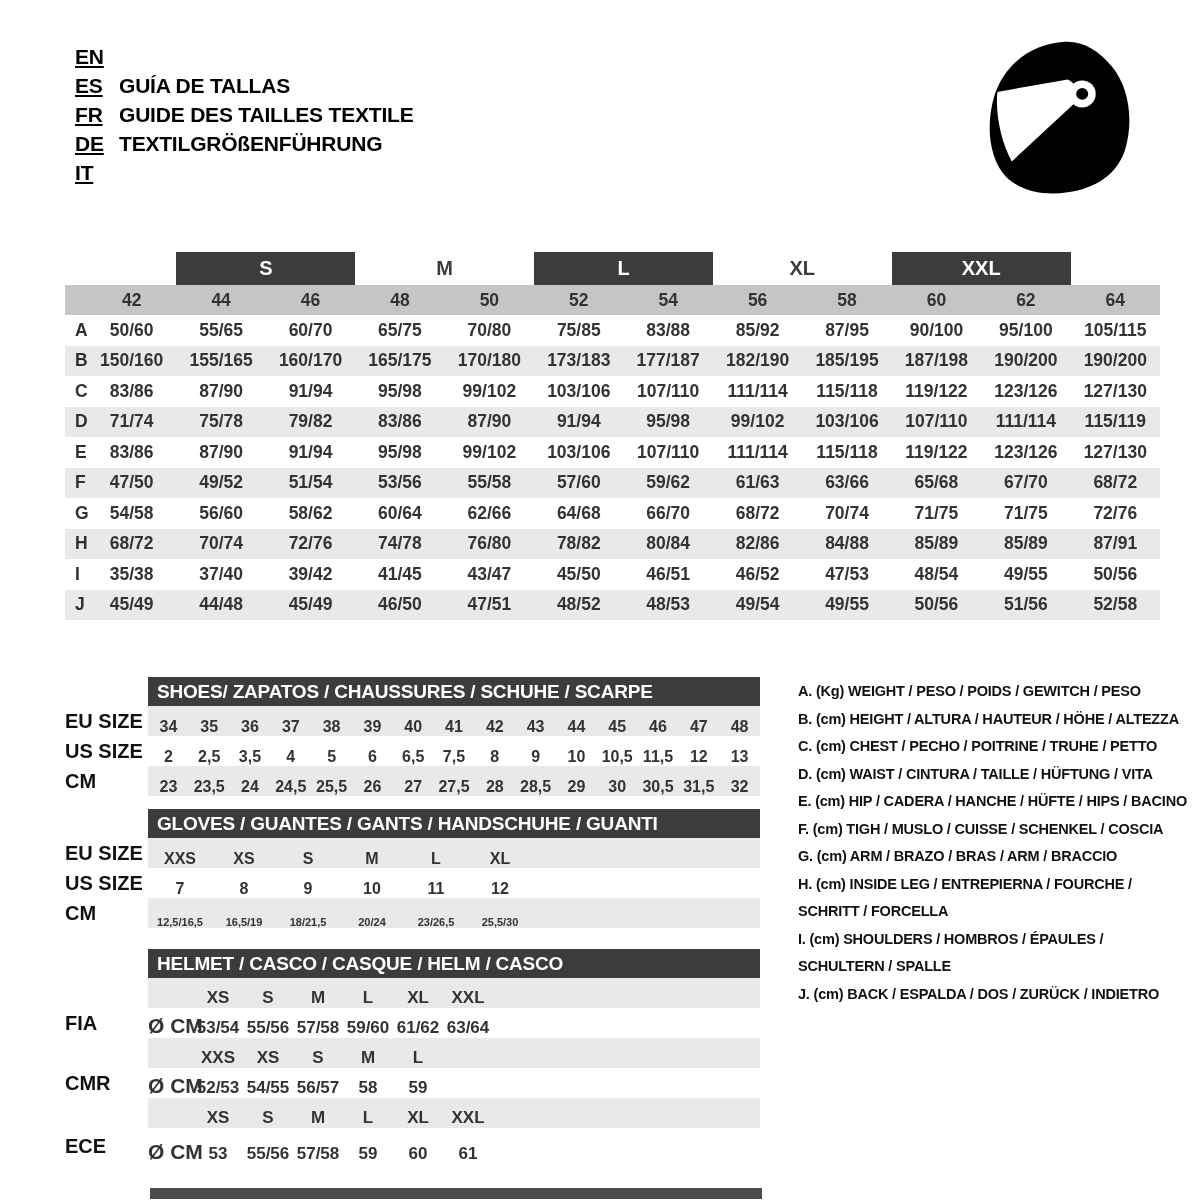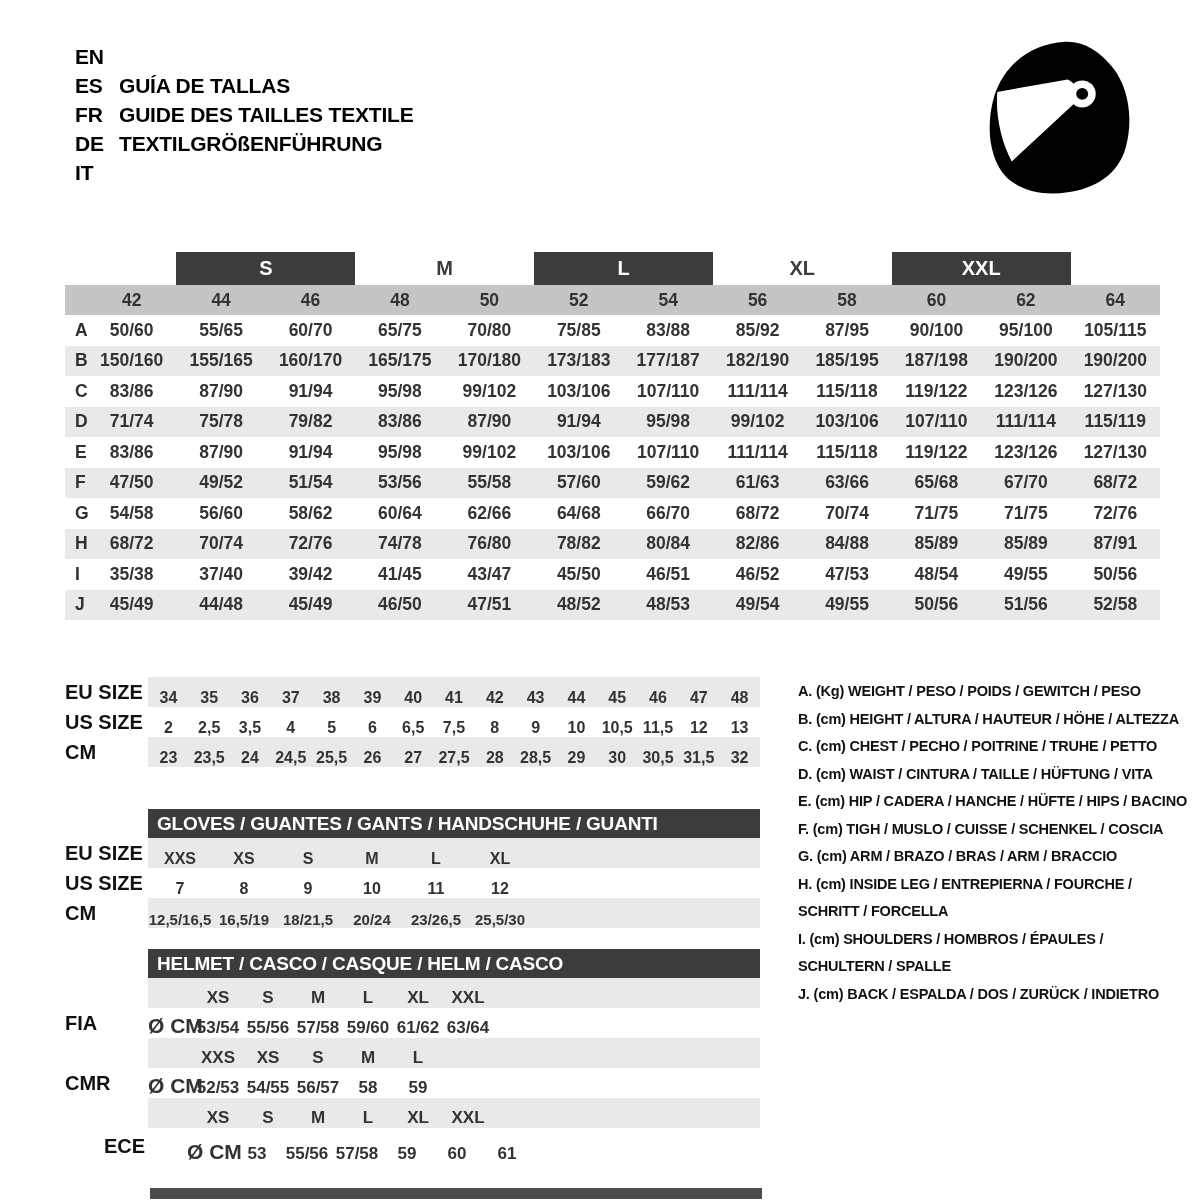--- a/index.html
+++ b/index.html
@@ -6,21 +6,21 @@
   * { margin:0; padding:0; box-sizing:border-box; }
   html,body { background:#fff; }
   .page {
     position:relative; width:1200px; height:1200px; background:#fff;
     font-family:"Liberation Sans","DejaVu Sans",sans-serif;
     font-weight:700; color:#333; overflow:hidden;
   }
   
   .titles { position:absolute; left:75px; top:42px; font-size:21px; line-height:29px; color:#000; letter-spacing:-0.2px; }
   .t-row { display:flex; }
-  .t-row .code { width:44px; }
+  .t-row .code { width:44px;text-decoration:underline; }
   
   .helm-icon { position:absolute; left:982px; top:36px; width:156px; height:164px; }
   
   .main-table { position:absolute; left:65px; top:252px; width:1095px; }
   .grp-band { display:grid; grid-template-columns:22px repeat(12,1fr); height:33px; }
   .grp { display:flex; align-items:center; justify-content:center; font-size:20px; }
   .grp.boxed { background:#3c3c3c; color:#fff; }
   .grp.plain { color:#3c3c3c; }
   .grp.p1 { grid-column:3 / span 2; }
   .grp.p2 { grid-column:5 / span 2; }
@@ -41,21 +41,21 @@
   .stripe-w { background:#fff; }
   
   .sec { position:absolute; left:65px; }
   .sec-row { display:flex; align-items:center; }
   .rail { width:83px; font-size:20px; color:#111; flex:0 0 83px; }
   .vals { width:612px; height:100%; display:flex; align-items:flex-end; }
   .bar { width:612px; height:29px; background:#3c3c3c; color:#fff;
          display:flex; align-items:center; padding-left:9px; font-size:19px; letter-spacing:-0.2px; }
   .h30 { height:30px; }
   .shoes .cell, .gloves .cell { font-size:16px; }
-  .gloves .cm-row .cell { font-size:15px; }
+  .gloves .cm-row .cell { font-size:11px; }
   .helmet-sec .cell { font-size:17px; }
   .dia { width:45px; font-size:21px; color:#333; white-space:nowrap; }
   .pad-dia { padding-left:45px; }
   
   .legend { position:absolute; left:798px; top:678px; width:412px; }
   .legend .cell { display:block; text-align:left; font-size:14.5px; line-height:27.5px;
                   color:#111; white-space:pre-line; letter-spacing:-0.2px; }
   
   .cropped-bar { position:absolute; left:150px; top:1188px; width:612px; height:11px; background:#4c4c4c; }
 </style>
@@ -283,20 +283,24 @@
           <span class="cell">49/54</span>
           <span class="cell">49/55</span>
           <span class="cell">50/56</span>
           <span class="cell">51/56</span>
           <span class="cell">52/58</span>
         </div>
     </div>
   </div>
 
   <div class="sec shoes" style="top:677px;">
+    <div class="sec-row">
+      <span class="rail"></span>
+      <div class="bar">SHOES/ ZAPATOS / CHAUSSURES / SCHUHE / SCARPE</div>
+    </div>
     <div class="sec-row h30">
       <span class="rail">EU SIZE</span>
       <div class="vals stripe-g">
           <div class="cells c15">
             <span class="cell">34</span>
             <span class="cell">35</span>
             <span class="cell">36</span>
             <span class="cell">37</span>
             <span class="cell">38</span>
             <span class="cell">39</span>
@@ -467,21 +471,21 @@
           <div class="cells c6h">
             <span class="cell">XS</span>
             <span class="cell">S</span>
             <span class="cell">M</span>
             <span class="cell">L</span>
             <span class="cell">XL</span>
             <span class="cell">XXL</span>
           </div>
         </div>
     </div>
-    <div class="sec-row" style="height:36px;margin-left:39px;">
+    <div class="sec-row" style="height:36px;">
       <span class="rail">ECE</span>
       <div class="vals stripe-w">
         <span class="dia">Ø CM</span>
         <div class="cells c6h">
             <span class="cell">53</span>
             <span class="cell">55/56</span>
             <span class="cell">57/58</span>
             <span class="cell">59</span>
             <span class="cell">60</span>
             <span class="cell">61</span>

